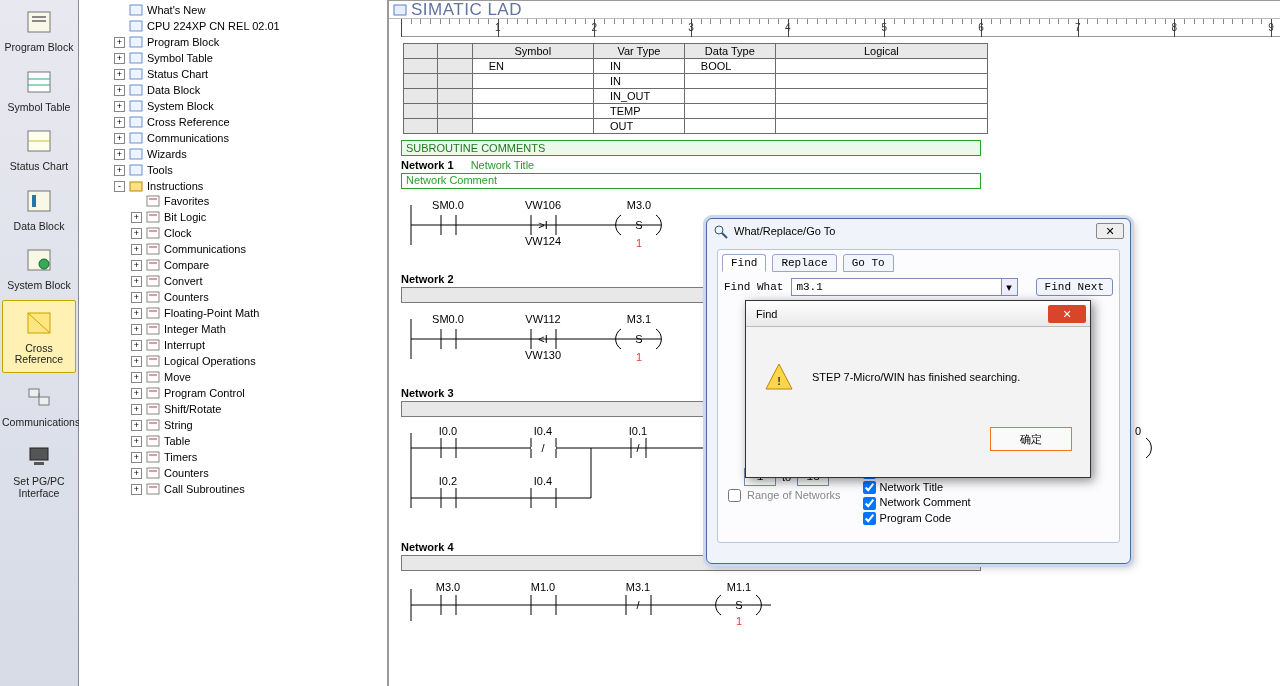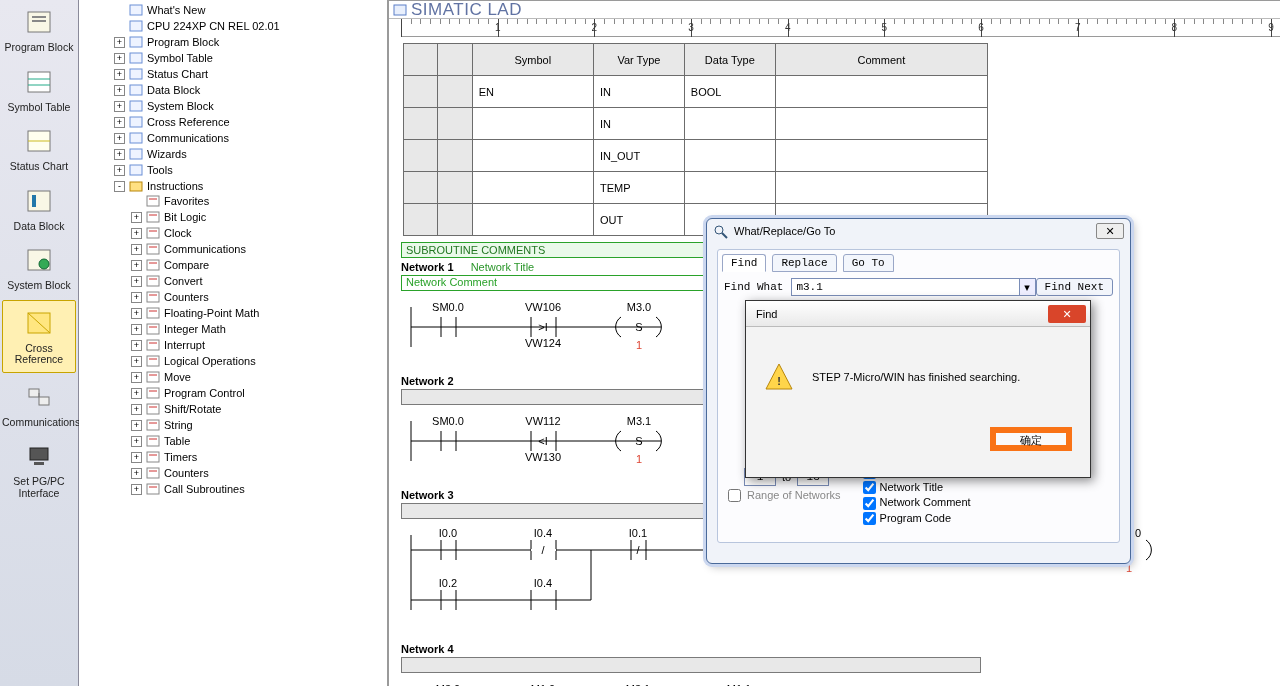--- a/index.html
+++ b/index.html
@@ -30,21 +30,21 @@
 .titlebar span { color:#6173a3; font-size:17px; font-weight:normal; letter-spacing:0.5px; }
 
 
 .ruler { height:18px; border-bottom:1px solid #9a9a9a; position:relative; background:#fff; margin-left:12px; }
 .ruler .tick { position:absolute; top:0; width:1px; height:5px; background:#888; }
 .ruler .tick.maj { height:18px; background:#444; }
 .ruler .num { position:absolute; top:14px; transform:translate(-50%,-100%); font-size:10px; color:#333; }
 
 
 .var-table { border-collapse:collapse; margin:6px 14px; width:585px; }
-.var-table th, .var-table td { border:1px solid #6c6c6c; height:32px; padding:0 6px; text-align:left; }
+.var-table th, .var-table td { border:1px solid #6c6c6c; height:15px; padding:0 16px; text-align:left; }
 .var-table th { background:#e8e8e8; font-weight:normal; text-align:center; }
 .var-table .rowhead { width:34px; background:#e8e8e8; }
 
 
 .networks { overflow-y:auto; flex:1; padding:0 12px; }
 .sub-comments { border:1px solid #2aa22a; background:#eaf9ea; color:#227722; padding:1px 4px; margin-bottom:3px; }
 .net-head { font-weight:bold; }
 .net-title { color:#2a962a; font-weight:normal; margin-left:14px; }
 .net-comment-row { border:1px solid #2aa22a; color:#2aa22a; padding:0 4px; height:16px; margin:2px 0 6px 0; }
 .lad-svg { display:block; }
@@ -68,21 +68,21 @@
 .checks label { display:block; font-family:"Courier New",monospace; padding:1px 0; }
 .checks input { vertical-align:middle; margin-right:4px; }
 
 
 .msgbox { position:absolute; left:745px; top:300px; width:346px; height:178px; background:#f3f3f3; border:1px solid #333; box-shadow:3px 3px 10px rgba(0,0,0,.45); }
 .msg-title { height:26px; background:linear-gradient(#fff,#e9e9e9); border-bottom:1px solid #bbb; display:flex; align-items:center; padding:0 4px 0 10px; font-size:12px; }
 .msg-title .msg-close { margin-left:auto; width:38px; height:18px; background:#d9452a; color:#fff; text-align:center; line-height:18px; border-radius:2px; cursor:pointer; }
 .msg-body { display:flex; align-items:center; height:100px; padding:0 18px; }
 .msg-body .warn-icon { width:30px; height:30px; margin-right:18px; }
 .msg-foot { padding:0 18px 14px 0; text-align:right; }
-.msg-foot button { width:82px; height:24px; border:6px solid #f97316; background:#fafafa; cursor:pointer; }
+.msg-foot button { width:82px; height:24px; border:1px solid #f97316; background:#fafafa; cursor:pointer; }
 
 </style>
 </head>
 <body>
 
 <div class="app">
 
   <div class="nav-strip">
     <div class="nav-item">
       <svg class="nav-icon">
@@ -565,21 +565,21 @@
       </div>
 
     <table class="var-table">
       <thead>
           <tr>
         <th class="rowhead"></th>
             <th class="rowhead"></th>
         <th style="width:120px">Symbol</th>
         <th style="width:90px">Var Type</th>
         <th style="width:90px">Data Type</th>
-        <th style="width:210px">Comment</th>
+        <th style="width:210px">Logical</th>
       </tr>
         </thead>
       <tbody id="var-body">
           <tr>
             <td class="rowhead"></td>
             <td class="rowhead"></td>
     <td>EN</td>
             <td>IN</td>
             <td>BOOL</td>
             <td></td>
@@ -735,21 +735,21 @@
   <div class="dlg-body">
     <div class="tabs">
       <div class="tab active">Find</div>
       <div class="tab">Replace</div>
       <div class="tab">Go To</div>
     </div>
     <div class="find-row">
       <label>Find What</label>
       <input type="text" value="m3.1" style="">
       <span style="border:1px solid #7a8db7;border-left:none;height:18px;width:16px;text-align:center;line-height:16px;background:#eef">▾</span>
-      <button class="btn" style="">Find Next</button>
+      <button class="btn" style="margin-left:18px">Find Next</button>
     </div>
 
     <div style="position:absolute; left:8px; top:210px; right:8px;">
       <div class="range-row">
         <input type="checkbox" style="margin-right: 6px;">
         <span style="color:#888">Range of Networks</span>
         <div class="checks">
           <label><input type="checkbox" checked="" style=""><span>POU Comment</span></label>
           <label><input type="checkbox" checked="" style=""><span>Network Title</span></label>
           <label><input type="checkbox" checked="" style=""><span>Network Comment</span></label>

